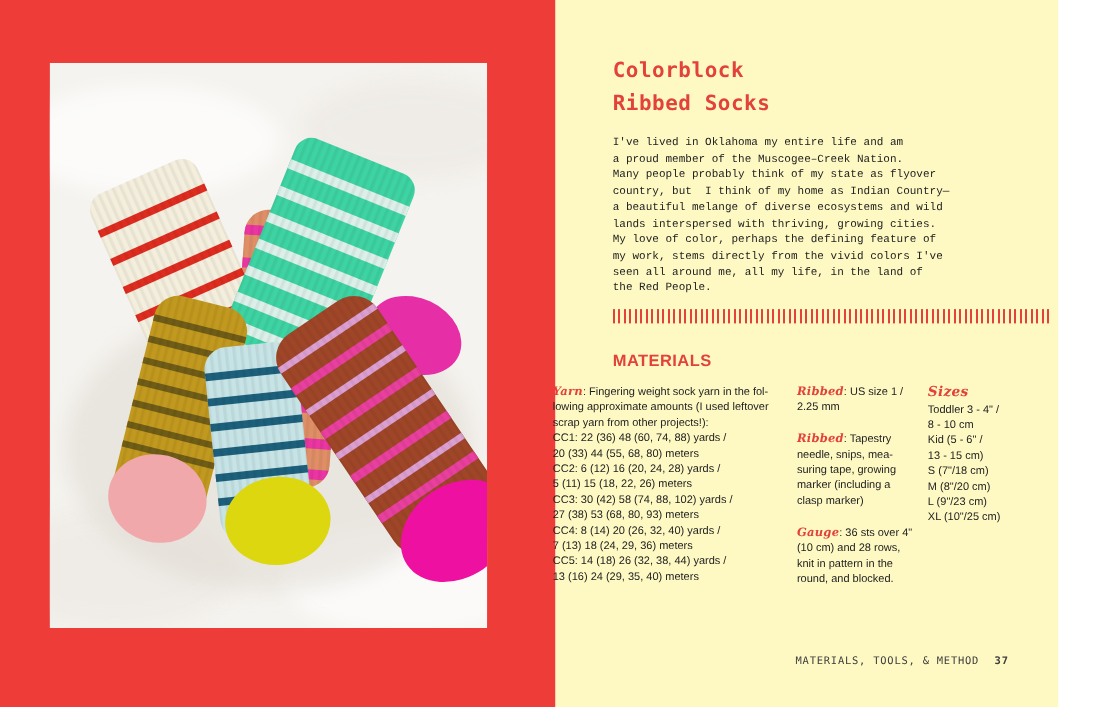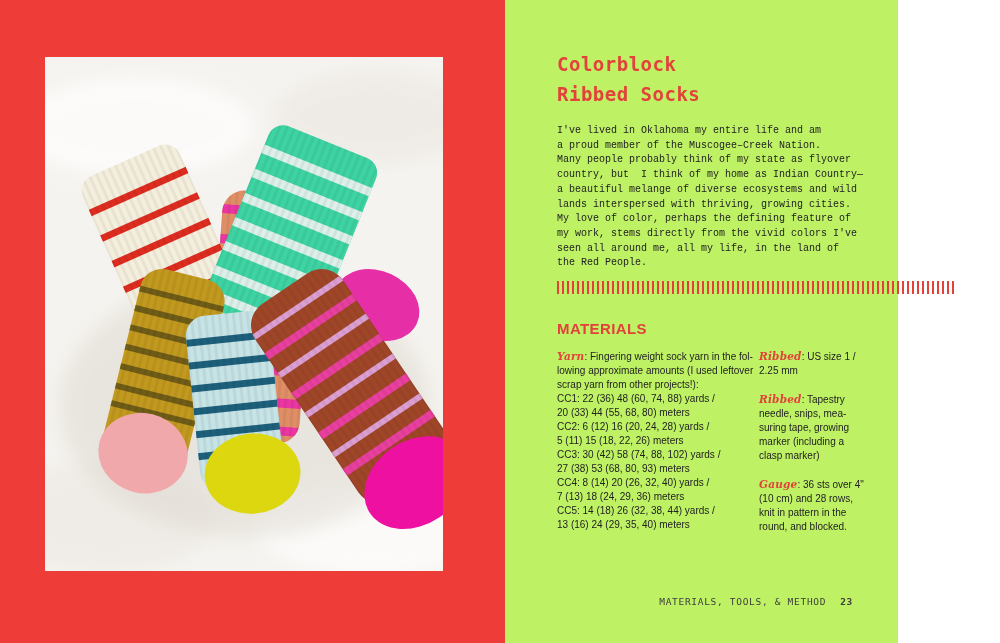--- a/index.html
+++ b/index.html
@@ -2,32 +2,32 @@
 <html style="--page_red: #ee3c38; --accent_red: #e2423a; --text_dark: #222222; --footer_dark: #3d3d3d; --fabric: #f5f3ef; --fabric_shadow: #ddd8cf; --cream_base: #f4eedd; --cream_stripe: #de2c20; --mint_base: #3ed3a2; --mint_stripe: #dcefe9; --salmon_base: #df8e66; --salmon_stripe: #ea35a2; --mustard_base: #c2991f; --mustard_stripe: #6f5c17; --mustard_toe: #f0a8aa; --blue_base: #c6e3e6; --blue_stripe: #1d607b; --blue_toe: #ddd70f; --rust_base: #a04628; --rust_stripe_light: #dc9fd2; --rust_stripe_hot: #e93f9f; --rust_toe: #ee10a0; --magenta_blob: #e62fa6; --yellow_patch: #e5c513;"><head>
 <meta charset="utf-8">
 <style>
   html,body{margin:0;padding:0;background:#ffffff;}
   body{width:1000px;height:643px;position:relative;overflow:hidden;
        font-family:"Liberation Sans",sans-serif;}
   .spread{position:absolute;inset:0;display:flex;}
   .left-page{width:505px;height:643px;background:var(--page_red);position:relative;flex:0 0 auto;}
   .photo-frame{position:absolute;left:45px;top:57px;width:398px;height:514px;overflow:hidden;}
   .photo-frame svg{display:block;}
-  .right-page{width:393px;height:643px;background:#bef264;position:relative;flex:0 0 auto;}
+  .right-page{width:457px;height:643px;background:#fef9c3;position:relative;flex:0 0 auto;}
   .right-content{padding:49px 45px 0 52px;}
 
   .title{font-family:"DejaVu Sans Mono",monospace;font-weight:bold;font-size:19px;
          line-height:30px;color:var(--accent_red);white-space:pre;margin:0;letter-spacing:0.5px;}
   .intro{font-family:Liberation Mono, monospace;font-size:10px;line-height:14.7px;
          color:var(--text_dark);white-space:pre;margin:15px 0 0 0;}
   .divider{margin-top:10px;height:13px;width:398px;
            background:repeating-linear-gradient(90deg,var(--accent_red) 0 2px,transparent 2px 5px);}
   .materials-heading{margin:26px 0 0 0;font-size:15px;font-weight:bold;color:var(--accent_red);
            letter-spacing:0.4px;}
-  .columns{display:flex;gap:12px;margin-top:12px;}
+  .columns{display:flex;gap:32px;margin-top:12px;justify-content:center;}
   .col{font-size:10px;line-height:14px;color:var(--text_dark);}
   .col-1{width:190px;flex:0 0 auto;}
   .col-2{width:87px;flex:0 0 auto;}
   .col-3{width:128px;flex:0 0 auto;}
   .block{margin:0 0 14px 0;}
   .pre{white-space:pre;}
   .hand{font-family:"DejaVu Serif",serif;font-style:italic;font-weight:bold;
         color:var(--accent_red);font-size:10.5px;letter-spacing:0.2px;}
   .hand-heading{display:block;font-size:12.5px;margin-bottom:3px;}
   .footer{position:absolute;top:596px;right:45px;font-family:"DejaVu Sans Mono",monospace;
@@ -234,23 +234,31 @@
 suring tape, growing
 marker (including a
 clasp marker)</span></p>
           <p class="block"><span class="hand">Gauge</span><span class="pre">: 36 sts over 4"
 (10 cm) and 28 rows,
 knit in pattern in the
 round, and blocked.</span></p>
         </div>
 
         <div class="col col-3">
+          <p class="block"><span class="hand hand-heading">Sizes</span><span class="pre">Toddler 3 - 4" /
+8 - 10 cm
+Kid (5 - 6" /
+13 - 15 cm)
+S (7"/18 cm)
+M (8"/20 cm)
+L (9"/23 cm)
+XL (10"/25 cm)</span></p>
         </div>
 
       </div>
     </div>
 
     <div class="footer">
-      <span>MATERIALS, TOOLS, &amp; METHOD</span><span class="page-num">23</span>
+      <span>MATERIALS, TOOLS, &amp; METHOD</span><span class="page-num">37</span>
     </div>
   </div>
 
 </div>
 
 </body></html>

